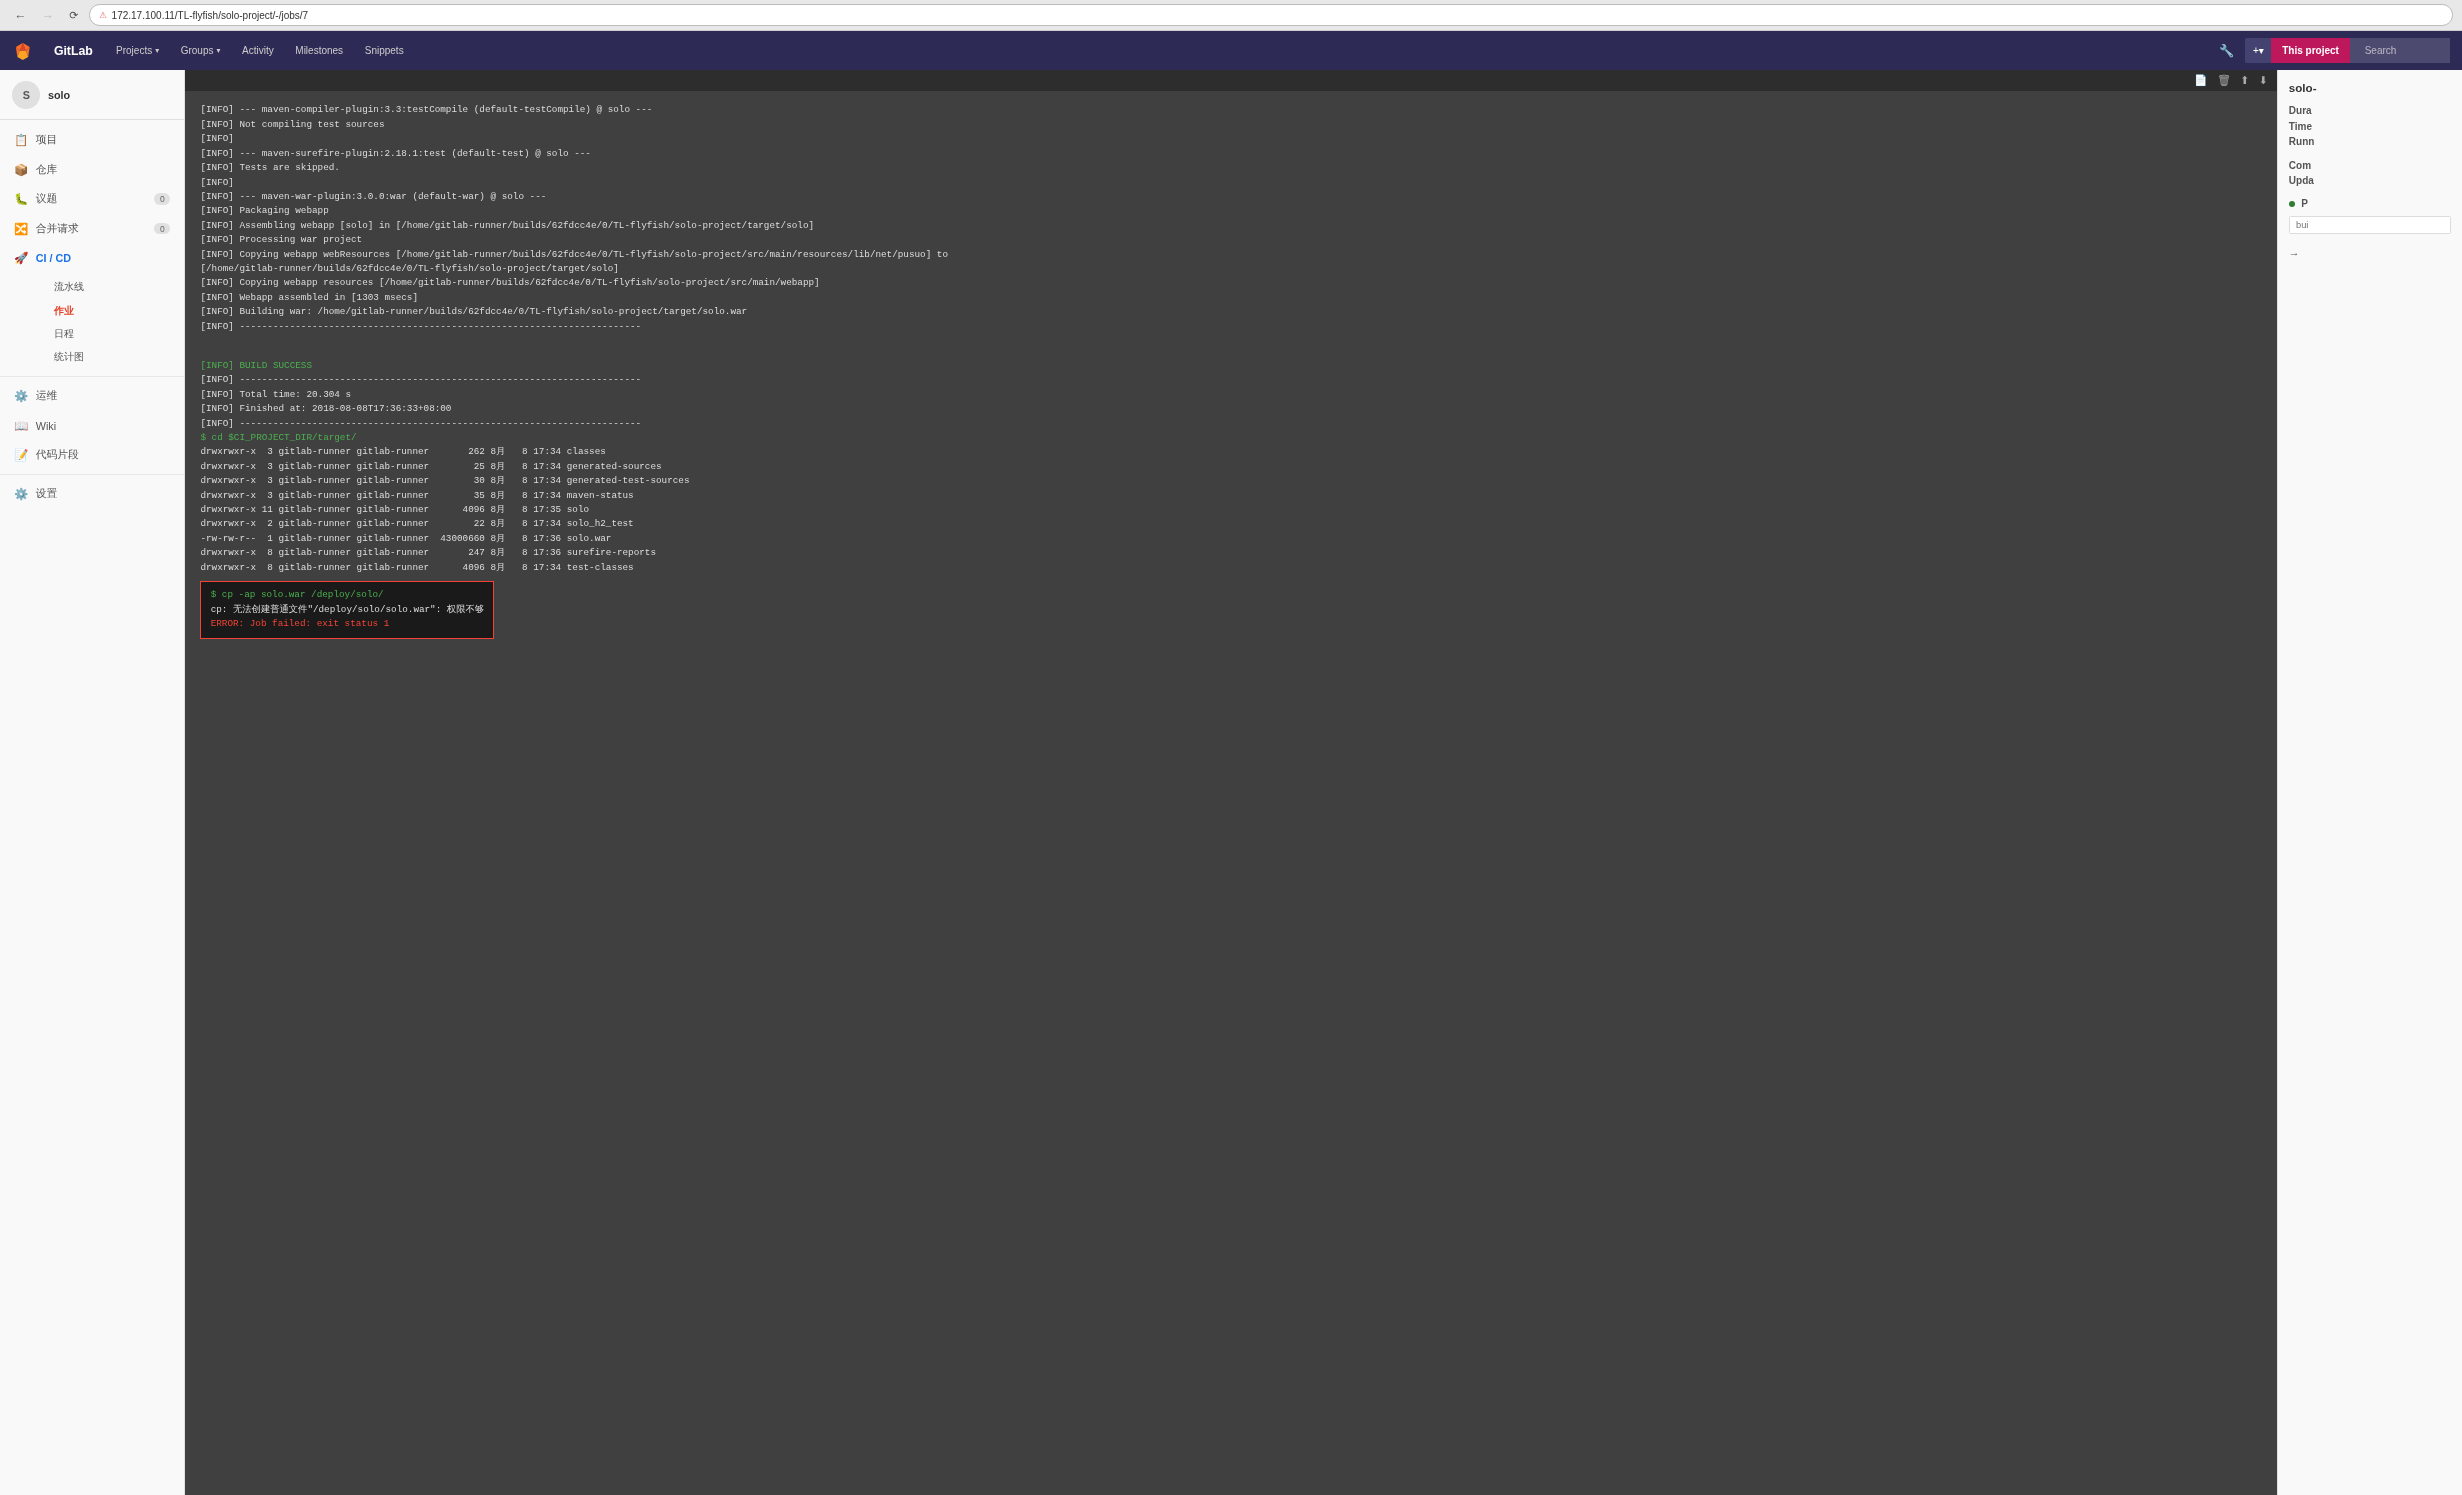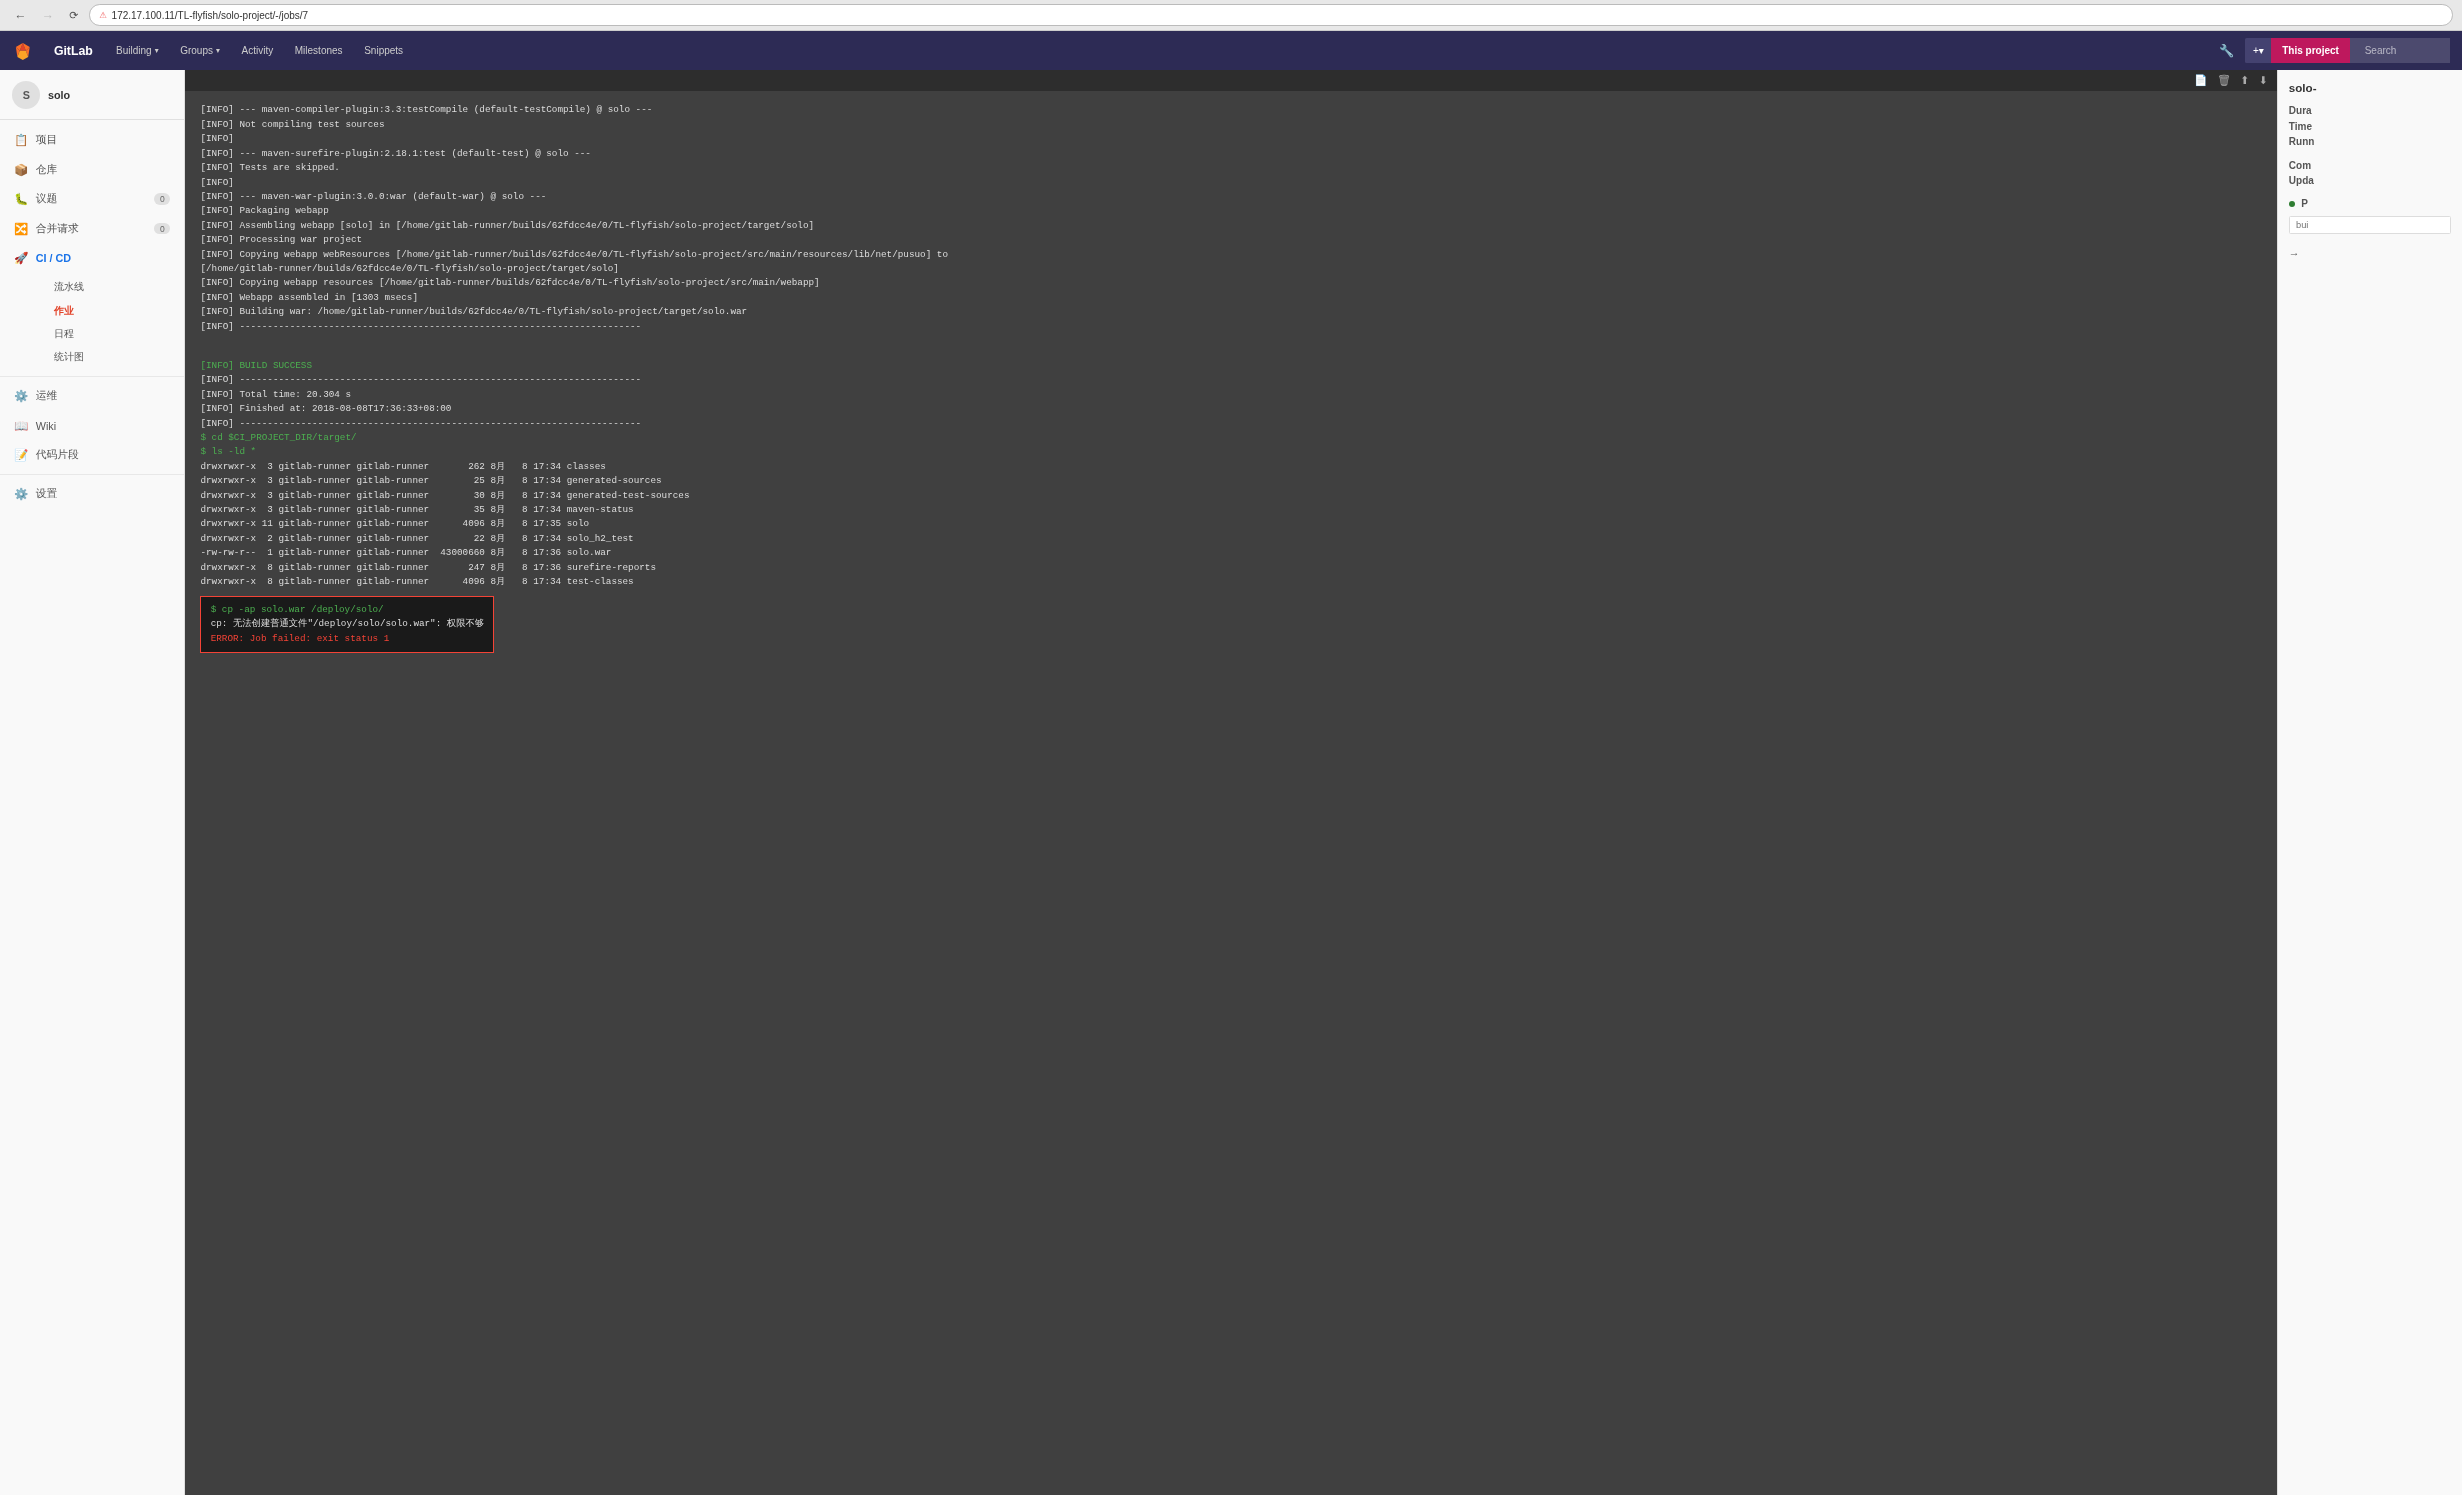--- a/index.html
+++ b/index.html
@@ -219,21 +219,21 @@
       <polygon points="14,4 10,14 5,9" fill="#fc6d26"></polygon>
       <polygon points="14,4 18,14 23,9" fill="#fc6d26"></polygon>
       <polygon points="5,9 10,14 7,22" fill="#fc6d26"></polygon>
       <polygon points="23,9 18,14 21,22" fill="#fc6d26"></polygon>
       <polygon points="7,22 14,26 21,22 18,14 10,14" fill="#fca326"></polygon>
     </svg>
     <span class="topnav-brand">GitLab</span>
   </div>
   <div class="topnav-links">
     <div class="topnav-link">
-      <span>Building</span>
+      <span>Projects</span>
       <span class="chevron">▾</span>
     </div>
     <div class="topnav-link">
       <span>Groups</span>
       <span class="chevron">▾</span>
     </div>
     <div class="topnav-link">
       <span>Activity</span>
     </div>
     <div class="topnav-link">
@@ -341,21 +341,20 @@
       <div class="terminal-line terminal-white">[INFO] Copying webapp resources [/home/gitlab-runner/builds/62fdcc4e/0/TL-flyfish/solo-project/src/main/webapp]</div>
       <div class="terminal-line terminal-white">[INFO] Webapp assembled in [1303 msecs]</div>
       <div class="terminal-line terminal-white">[INFO] Building war: /home/gitlab-runner/builds/62fdcc4e/0/TL-flyfish/solo-project/target/solo.war</div>
       <div class="terminal-line terminal-white">[INFO] ------------------------------------------------------------------------</div>
       <div class="terminal-line terminal-green">[INFO] BUILD SUCCESS</div>
       <div class="terminal-line terminal-white">[INFO] ------------------------------------------------------------------------</div>
       <div class="terminal-line terminal-white">[INFO] Total time: 20.304 s</div>
       <div class="terminal-line terminal-white">[INFO] Finished at: 2018-08-08T17:36:33+08:00</div>
       <div class="terminal-line terminal-white">[INFO] ------------------------------------------------------------------------</div>
       <div class="terminal-line terminal-cmd">$ cd $CI_PROJECT_DIR/target/</div>
-      <div class="terminal-line terminal-cmd">$ ls -ld *</div>
       <div class="terminal-line terminal-white">drwxrwxr-x  3 gitlab-runner gitlab-runner       262 8月   8 17:34 classes</div>
       <div class="terminal-line terminal-white">drwxrwxr-x  3 gitlab-runner gitlab-runner        25 8月   8 17:34 generated-sources</div>
       <div class="terminal-line terminal-white">drwxrwxr-x  3 gitlab-runner gitlab-runner        30 8月   8 17:34 generated-test-sources</div>
       <div class="terminal-line terminal-white">drwxrwxr-x  3 gitlab-runner gitlab-runner        35 8月   8 17:34 maven-status</div>
       <div class="terminal-line terminal-white">drwxrwxr-x 11 gitlab-runner gitlab-runner      4096 8月   8 17:35 solo</div>
       <div class="terminal-line terminal-white">drwxrwxr-x  2 gitlab-runner gitlab-runner        22 8月   8 17:34 solo_h2_test</div>
       <div class="terminal-line terminal-white">-rw-rw-r--  1 gitlab-runner gitlab-runner  43000660 8月   8 17:36 solo.war</div>
       <div class="terminal-line terminal-white">drwxrwxr-x  8 gitlab-runner gitlab-runner       247 8月   8 17:36 surefire-reports</div>
       <div class="terminal-line terminal-white">drwxrwxr-x  8 gitlab-runner gitlab-runner      4096 8月   8 17:34 test-classes</div>
 

